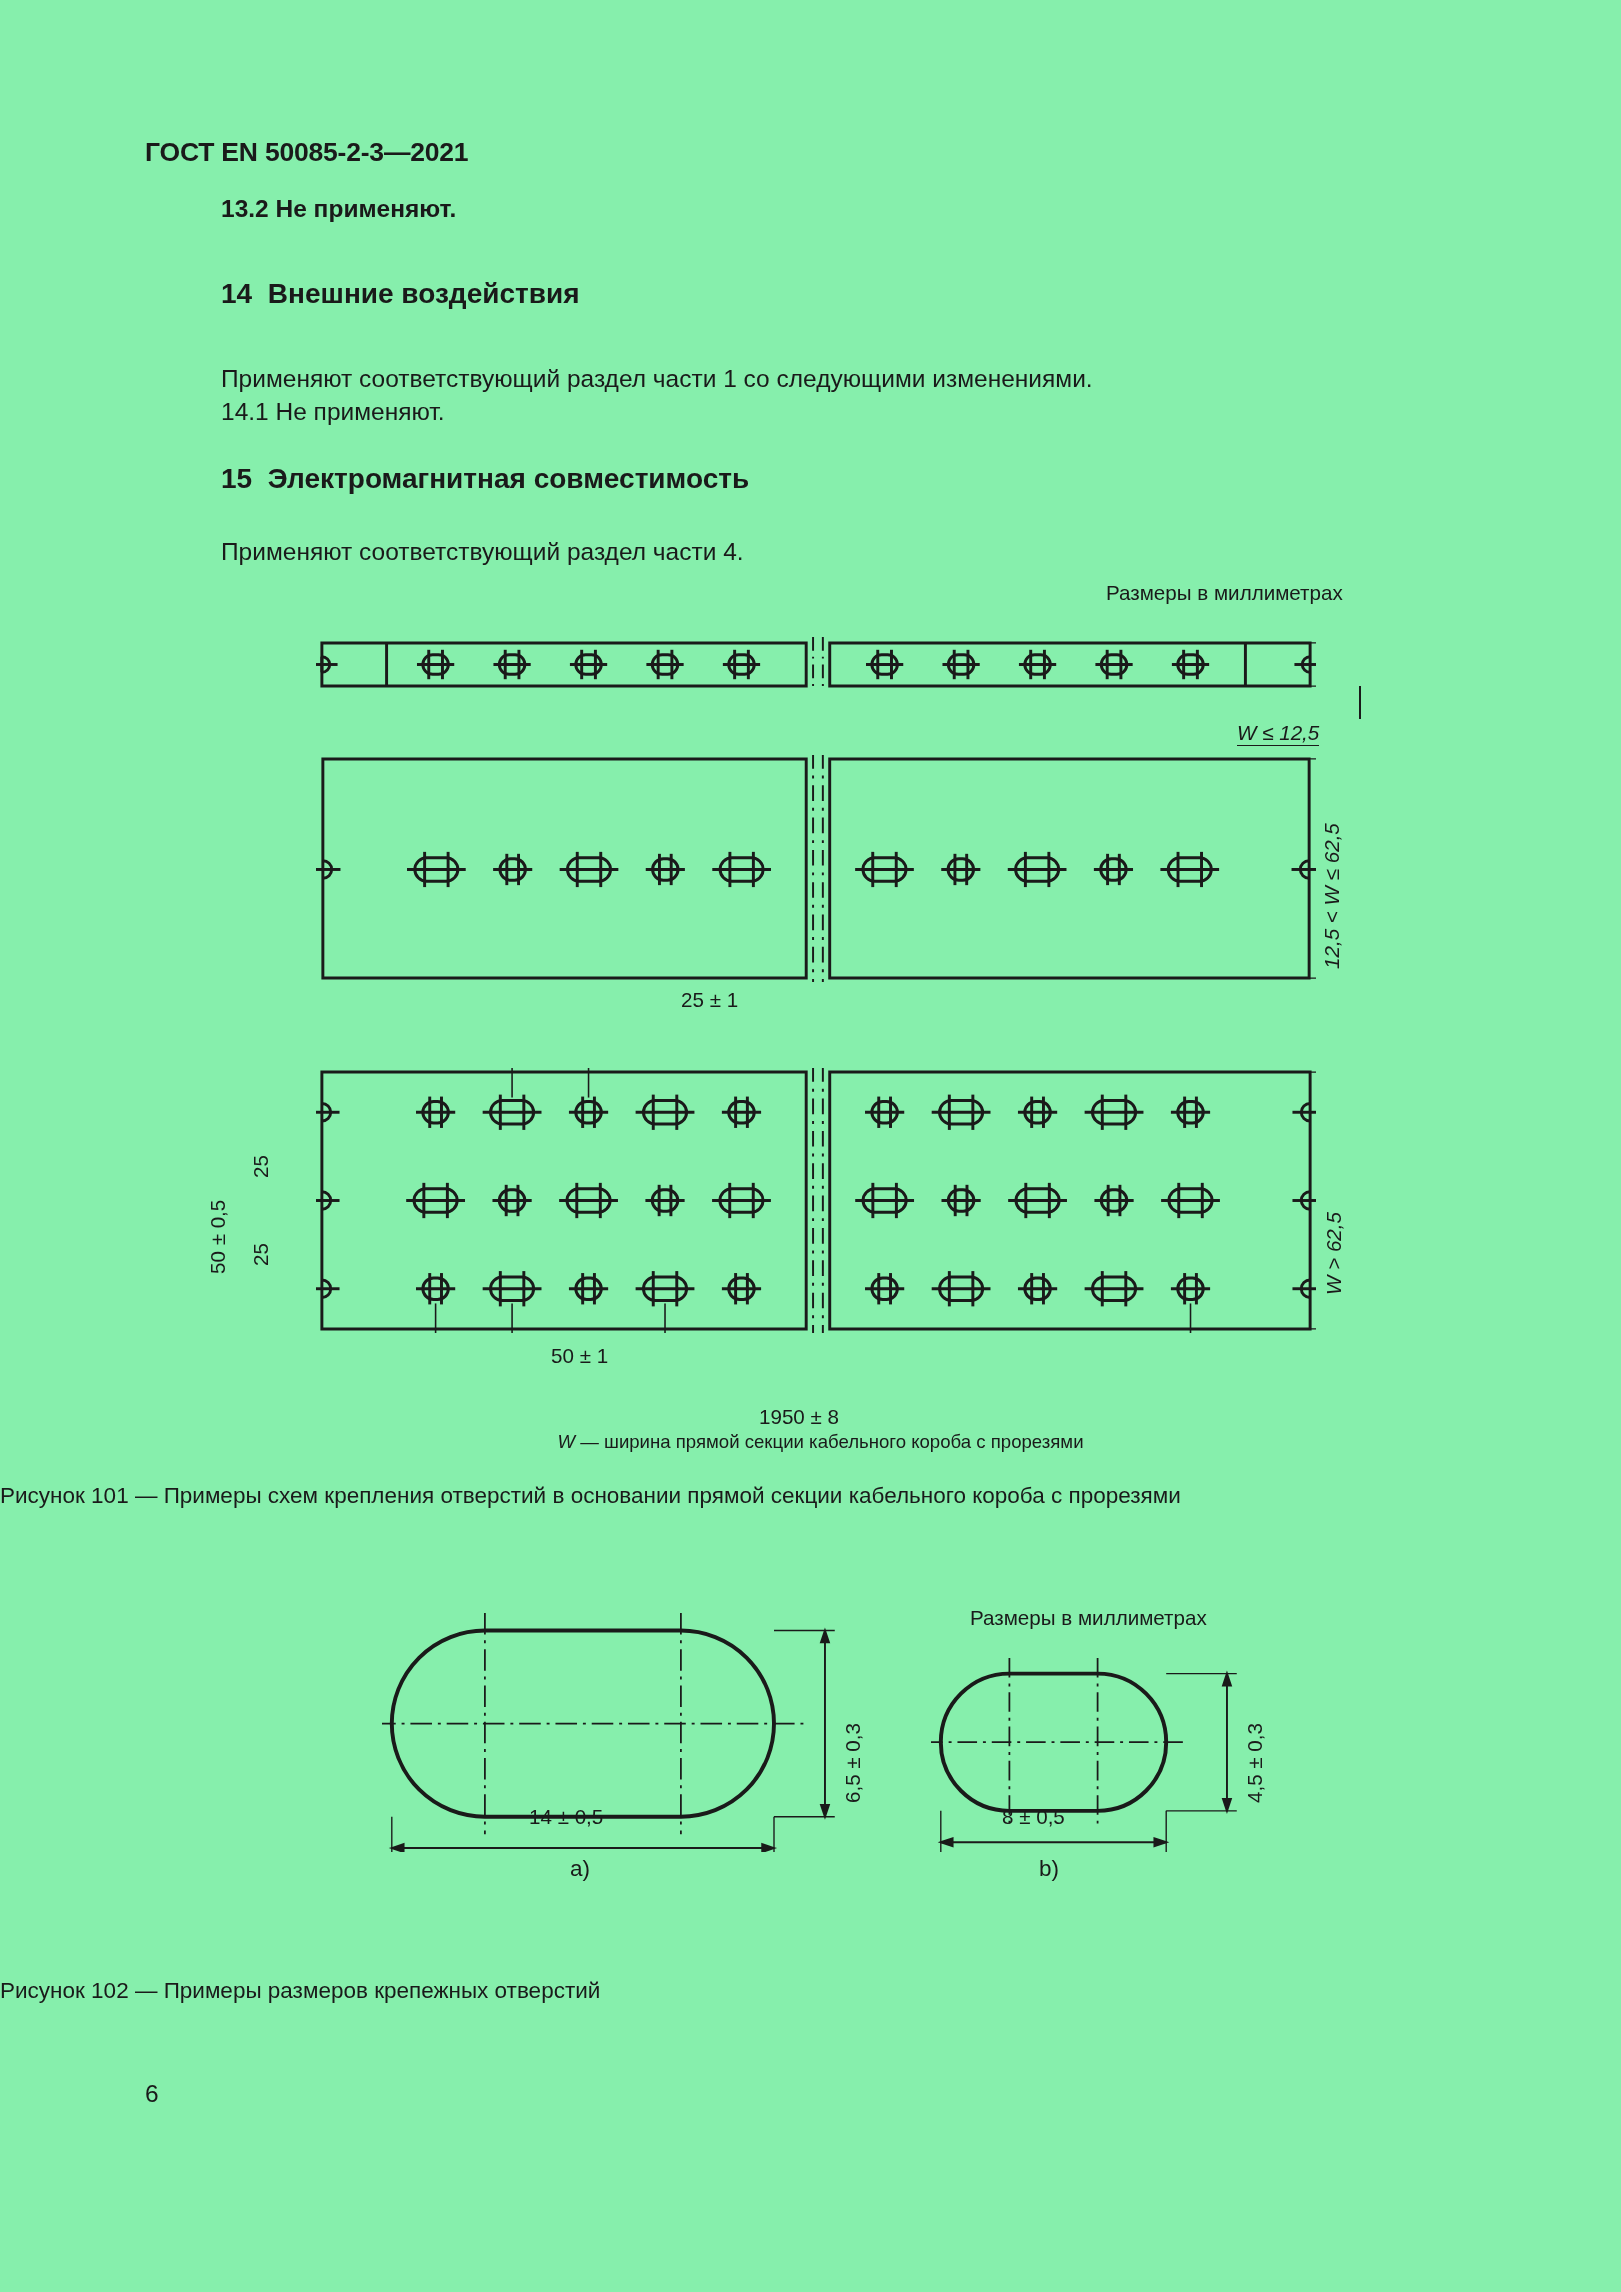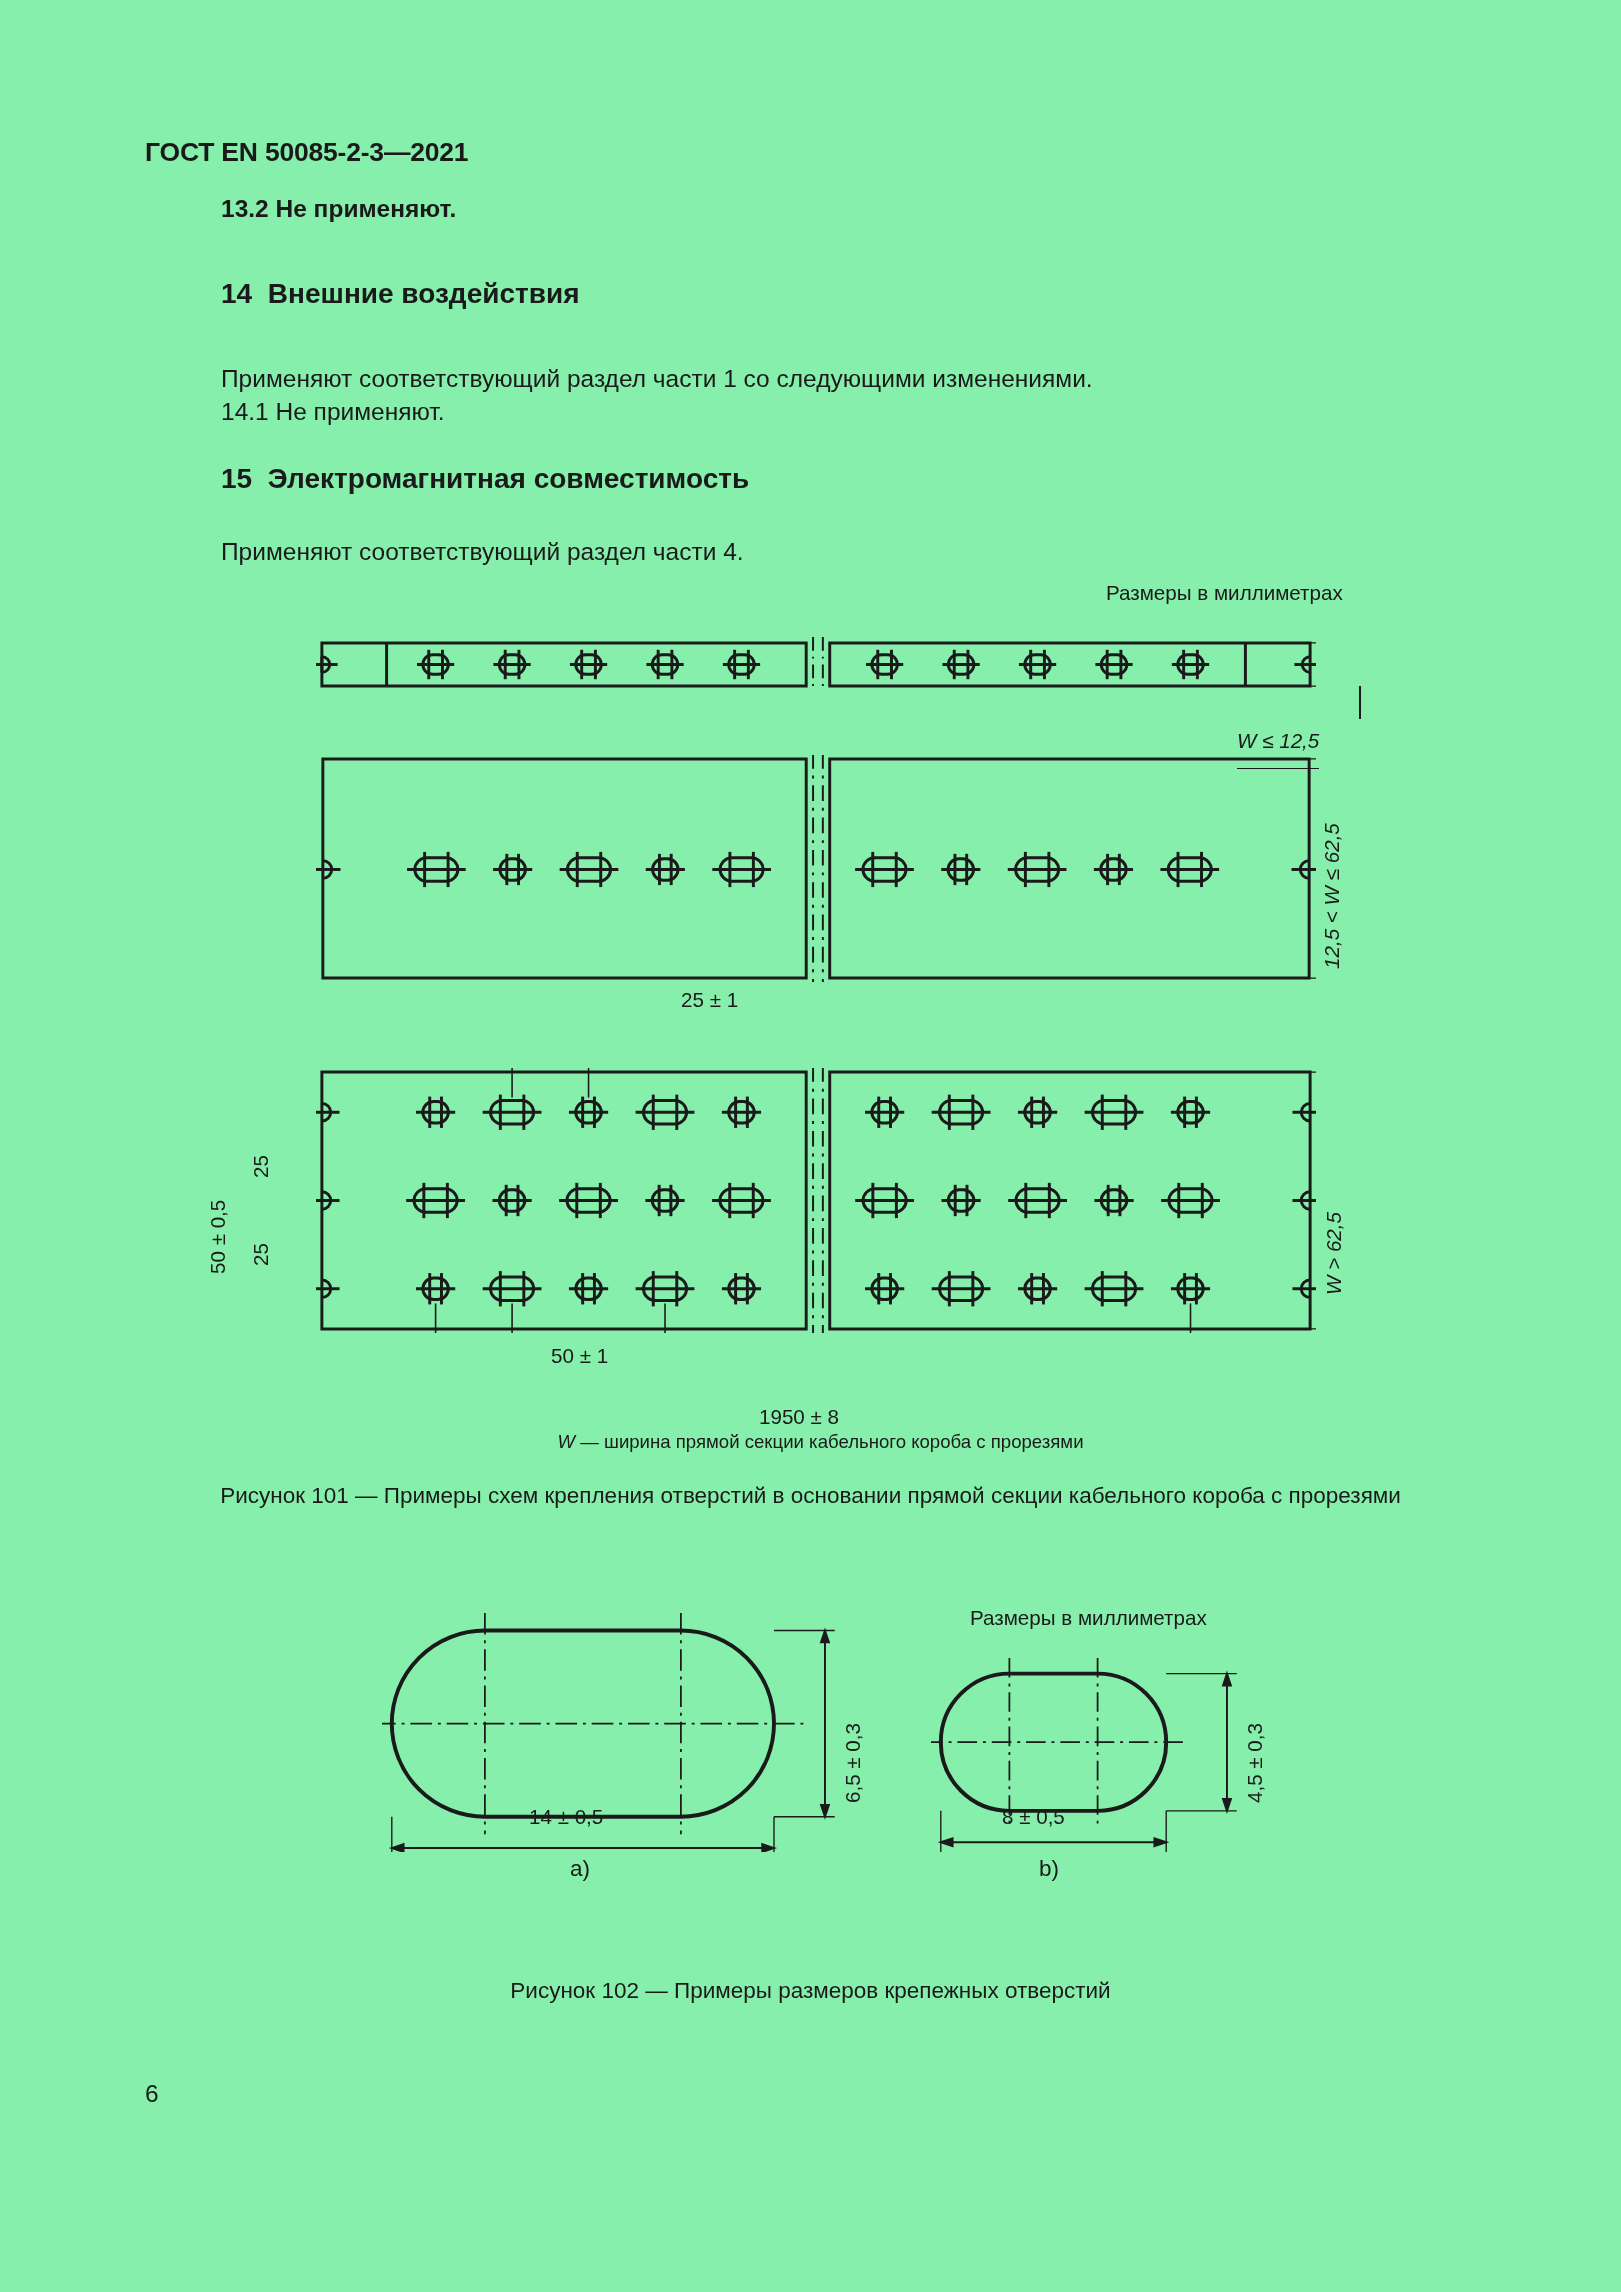--- a/index.html
+++ b/index.html
@@ -56,21 +56,21 @@
     position: absolute;
     font-size: 18.6px;
     text-align: center;
     width: 100%;
     left: 10px;
   }
   .fig-note i { font-style: italic; }
   .fig-caption {
     position: absolute;
     font-size: 22.5px;
-    text-align: center;
+    text-align: left;
     width: 100%;
     left: 0;
   }
   .page-num {
     position: absolute;
     left: 145px;
     top: 2080px;
     font-size: 24.5px;
   }
 
@@ -83,21 +83,21 @@
   .dim-label {
     position: absolute;
     font-size: 20.6px;
     white-space: nowrap;
   }
   .dim-label.it { font-style: italic; }
   .dim-label.vert {
     transform-origin: 0 0;
     transform: rotate(-90deg);
   }
-  .dim-label.underline { border-bottom: 1.6px solid #1a1a1a; padding-bottom: 15px; margin-top: 8px; }
+  .dim-label.underline { border-bottom: 1.6px solid #1a1a1a; padding-bottom: 0; }
 
   .sub-label {
     position: absolute;
     font-size: 22.5px;
   }
 </style>
 </head>
 <body>
 
 <div class="page">

